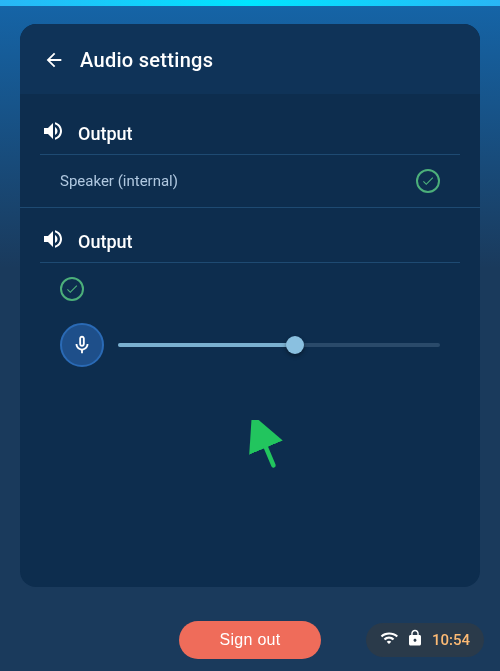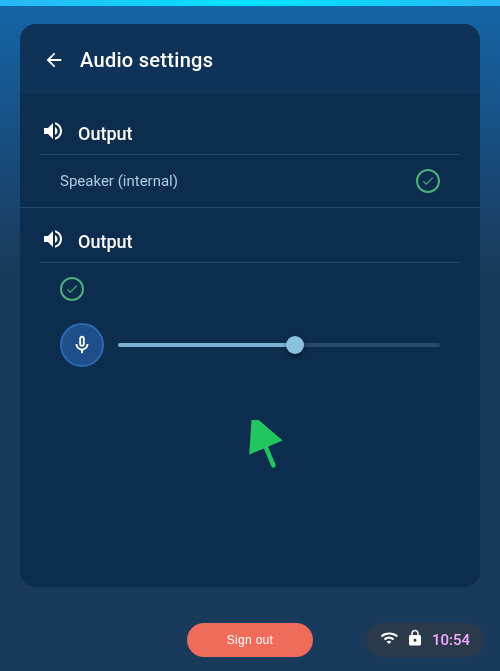--- a/index.html
+++ b/index.html
@@ -231,21 +231,21 @@
       padding: 0 16px;
       flex-shrink: 0;
     }
 
     .sign-out-btn {
       background: #ef6c5a;
       color: white;
       border: none;
       border-radius: 24px;
       padding: 10px 40px;
-      font-size: 12px;
+      font-size: 16px;
       font-weight: 500;
       cursor: pointer;
       letter-spacing: 0.3px;
     }
 
     .status-area {
       display: flex;
       align-items: center;
       gap: 8px;
       background: #2a3a4a;
@@ -253,21 +253,21 @@
       padding: 6px 14px;
     }
 
     .wifi-icon svg, .lock-icon svg {
       width: 18px;
       height: 18px;
       fill: white;
     }
 
     .time-display {
-      color: #f0abfc;
+      color: #fdba74;
       font-size: 15px;
       font-weight: 500;
     }
 
     .section-second {
       margin-top: 4px;
     }
   </style>
 </head>
 <body>

